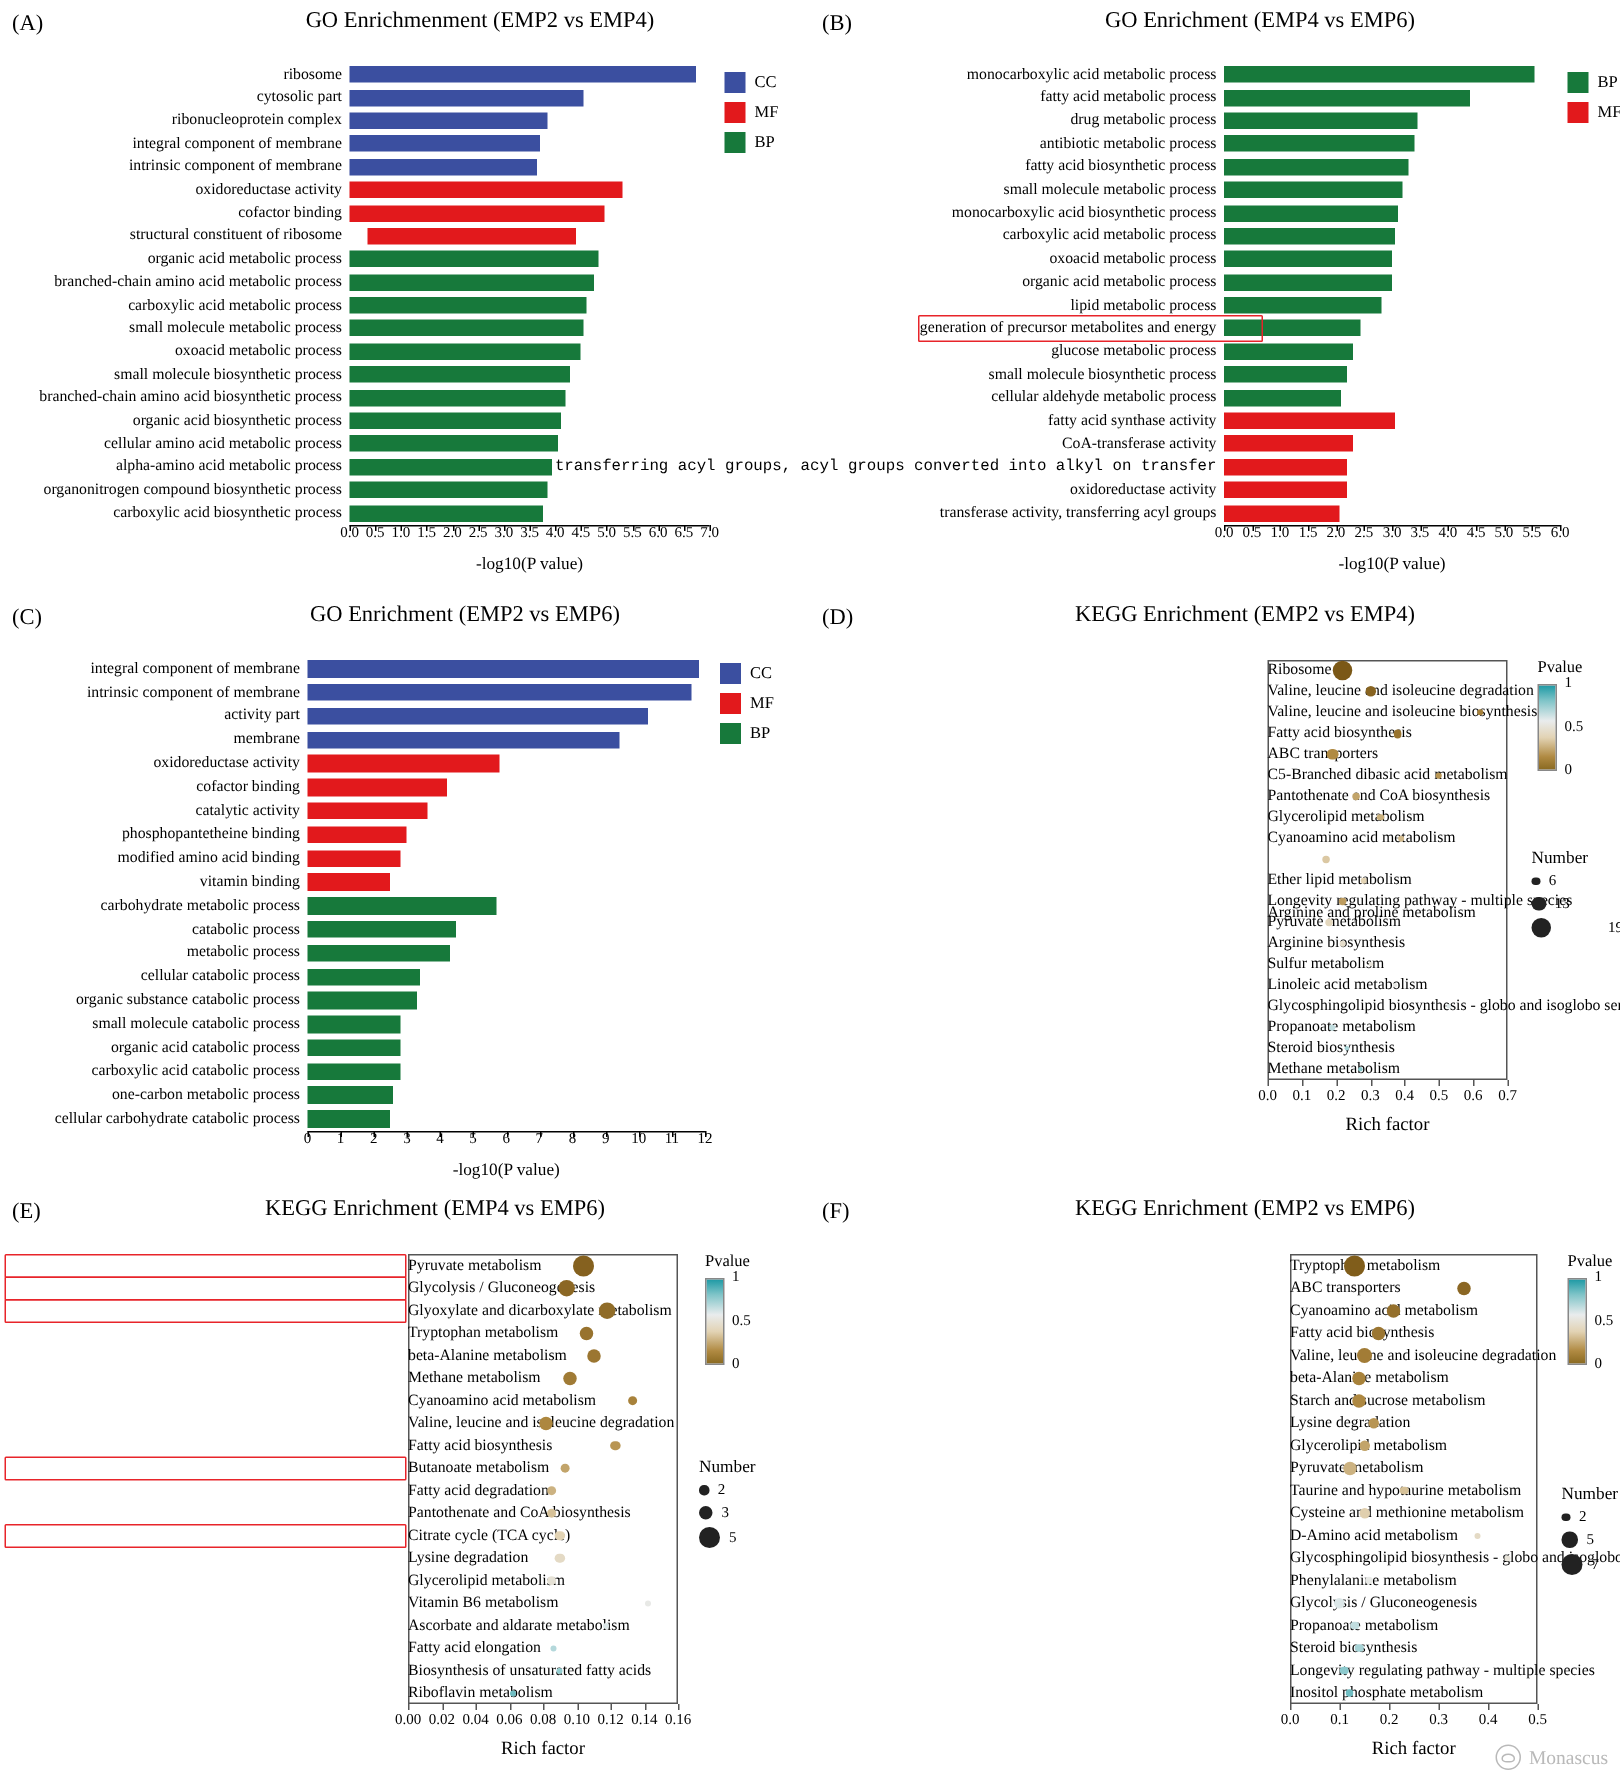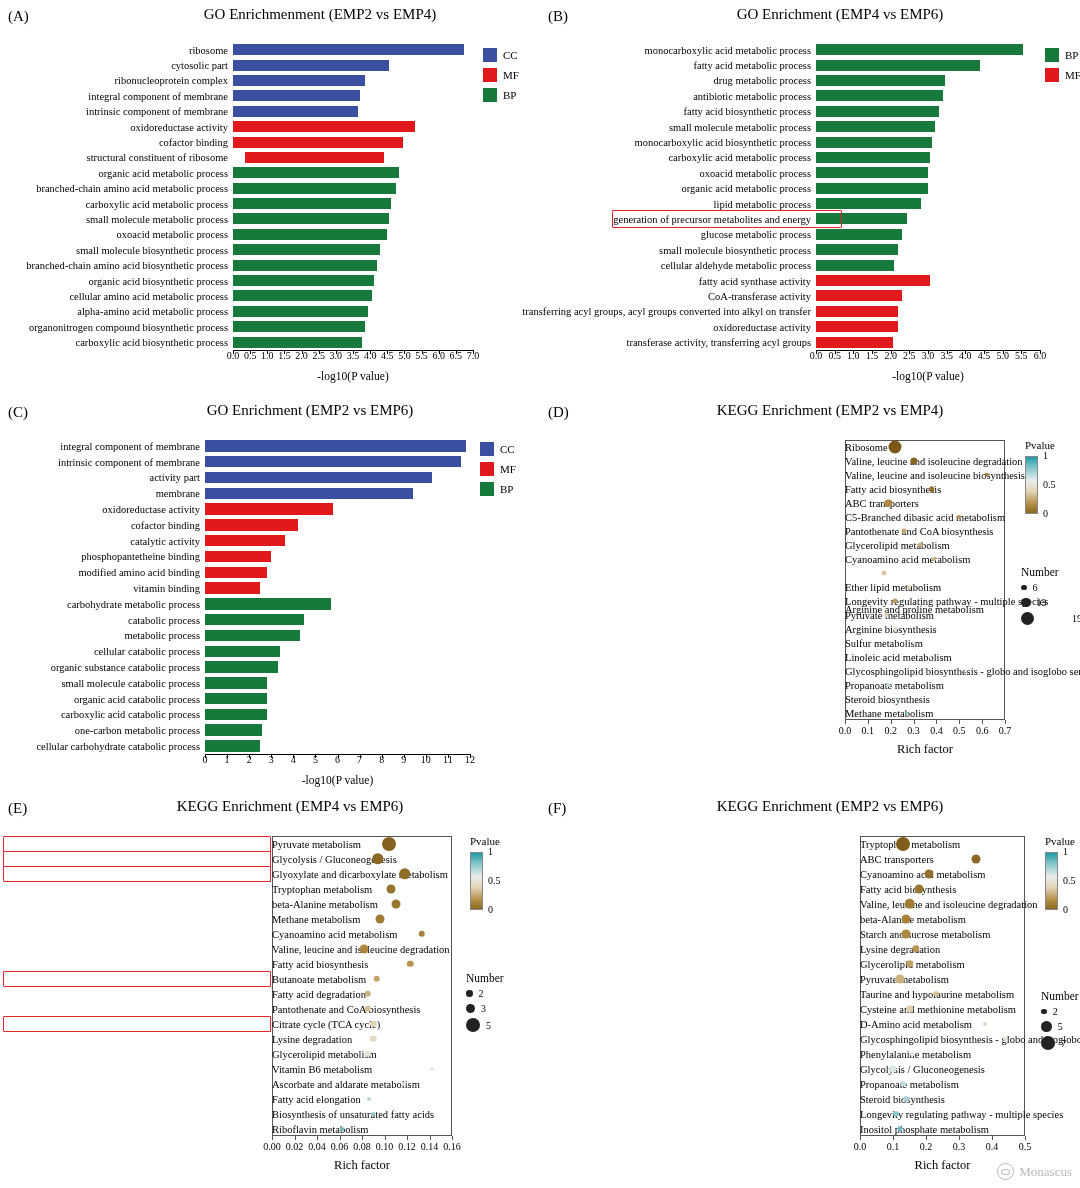--- a/index.html
+++ b/index.html
@@ -252,21 +252,21 @@
       </div>
       <div class="bc-row" style="height:15.4px;">
         <div class="bc-lab" style="top:50%;transform:translateY(-50%);">fatty acid synthase activity</div>
         <div class="bc-bar" style="width:113.86666666666666px;height:11px;background:#e2191c;"></div>
       </div>
       <div class="bc-row" style="height:15.4px;">
         <div class="bc-lab" style="top:50%;transform:translateY(-50%);">CoA-transferase activity</div>
         <div class="bc-bar" style="width:85.86666666666666px;height:11px;background:#e2191c;"></div>
       </div>
       <div class="bc-row" style="height:15.4px;">
-        <div class="bc-lab" style="top:50%;transform:translateY(-50%);">transferring acyl groups, acyl groups converted into alkyl on transfer</div>
+        <div class="bc-lab" style="top:50%;transform:translateY(-50%);font-family:Liberation Mono, monospace;">transferring acyl groups, acyl groups converted into alkyl on transfer</div>
         <div class="bc-bar" style="width:82.13333333333334px;height:11px;background:#e2191c;"></div>
       </div>
       <div class="bc-row" style="height:15.4px;">
         <div class="bc-lab" style="top:50%;transform:translateY(-50%);">oxidoreductase activity</div>
         <div class="bc-bar" style="width:82.13333333333334px;height:11px;background:#e2191c;"></div>
       </div>
       <div class="bc-row" style="height:15.4px;">
         <div class="bc-lab" style="top:50%;transform:translateY(-50%);">transferase activity, transferring acyl groups</div>
         <div class="bc-bar" style="width:76.53333333333332px;height:11px;background:#e2191c;"></div>
       </div>

